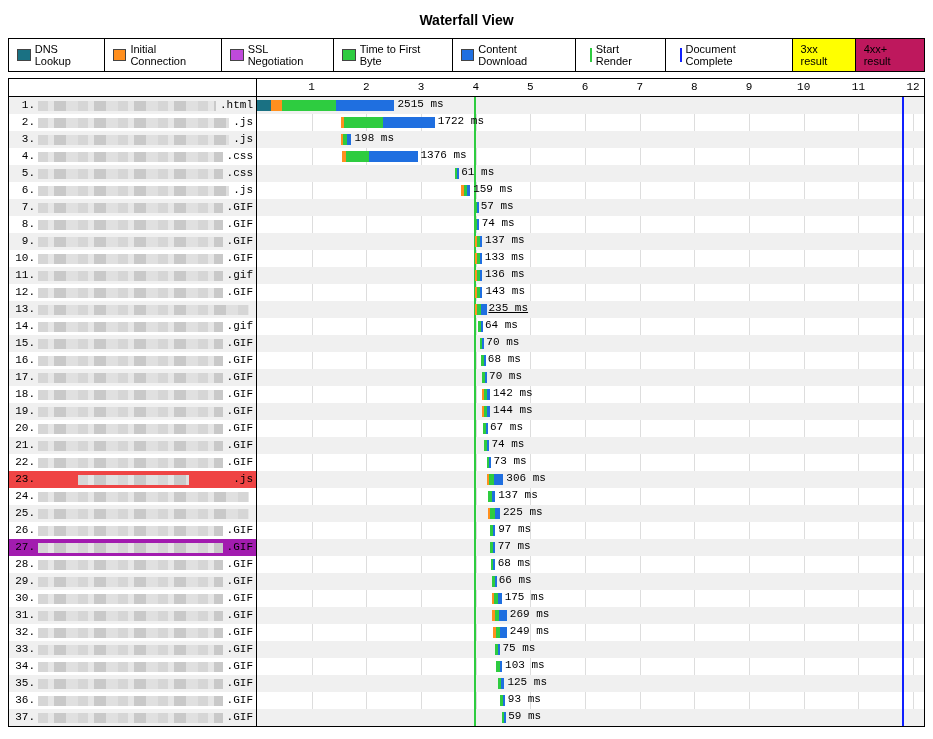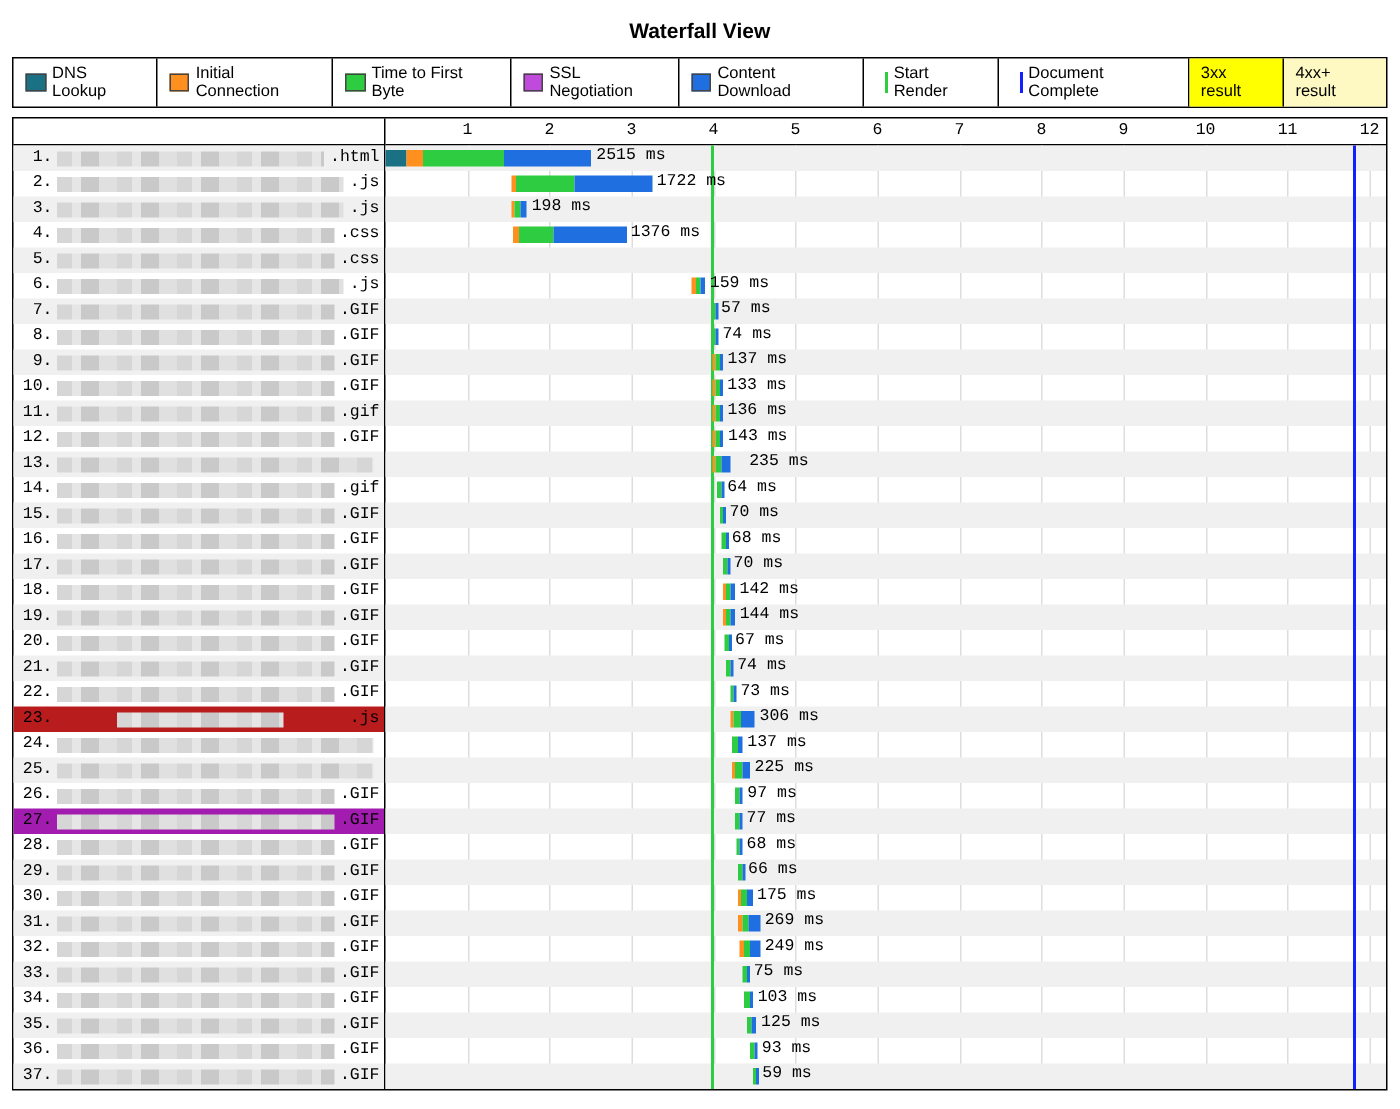--- a/index.html
+++ b/index.html
@@ -140,43 +140,43 @@
     white-space: nowrap;
   }
   .event-line {
     position: absolute;
     top: 0; bottom: 0;
     width: 2px;
   }
   .event-line.start-render { background: #2ecc40; }
   .event-line.doc-complete { background: #1020ff; }
   .highlight-3xx { background: #ffff00; }
-  .highlight-4xx { background: #fef9c3; align-items: flex-end; }
+  .highlight-4xx { background: #be185d; align-items: flex-end; }
 </style>
 </head>
 <body>
 
 <h2>Waterfall View</h2>
 
 <div class="legend">
   <div class="legend-item">
     <span class="swatch" style="background: rgb(26, 113, 131);"></span>
     <span>DNS Lookup</span>
   </div>
   <div class="legend-item">
     <span class="swatch" style="background: rgb(255, 143, 30);"></span>
     <span>Initial Connection</span>
   </div>
   <div class="legend-item">
+    <span class="swatch" style="background: rgb(191, 74, 219);"></span>
+    <span>SSL Negotiation</span>
+  </div>
+  <div class="legend-item">
     <span class="swatch" style="background: rgb(46, 204, 64);"></span>
     <span>Time to First Byte</span>
-  </div>
-  <div class="legend-item">
-    <span class="swatch" style="background: rgb(191, 74, 219);"></span>
-    <span>SSL Negotiation</span>
   </div>
   <div class="legend-item">
     <span class="swatch" style="background: rgb(31, 111, 224);"></span>
     <span>Content Download</span>
   </div>
   <div class="legend-item">
     <span class="swatch-line" style="background: rgb(46, 204, 64);"></span>
     <span>Start Render</span>
   </div>
   <div class="legend-item">
@@ -298,21 +298,21 @@
         <div class="row-label" style="background: rgb(240, 240, 240);">
           <span class="num">21.</span>
           <span class="blur"></span>
           <span class="ext">.GIF</span>
         </div>
         <div class="row-label">
           <span class="num">22.</span>
           <span class="blur"></span>
           <span class="ext">.GIF</span>
         </div>
-        <div class="row-label" style="background: #b91c1c; gap: 40px;">
+        <div class="row-label" style="background: #ef4444; gap: 40px;">
           <span class="num">23.</span>
           <span class="blur"></span>
           <span class="ext">.js</span>
         </div>
         <div class="row-label">
           <span class="num">24.</span>
           <span class="blur"></span>
           <span class="ext"></span>
         </div>
         <div class="row-label" style="background: rgb(240, 240, 240);">
@@ -449,20 +449,25 @@
           <div class="seg ttfb" style="left: 12.9508%; width: 0.57377%;"></div>
           <div class="seg dl" style="left: 13.5246%; width: 0.639344%;"></div>
           <div class="bar-text" style="left: 14.1639%; margin-left: 3px;">198 ms</div>
         </div>
         <div class="bar-row" style="top: 51px;">
           <div class="seg conn" style="left: 12.7869%; width: 0.491803%;"></div>
           <div class="seg ttfb" style="left: 13.2787%; width: 3.44262%;"></div>
           <div class="seg dl" style="left: 16.7213%; width: 7.34426%;"></div>
           <div class="bar-text" style="left: 24.0656%; margin-left: 3px;">1376 ms</div>
         </div>
+        <div class="bar-row" style="top: 68px;">
+          <div class="seg ttfb" style="left: 29.6721%; width: 0.327869%;"></div>
+          <div class="seg dl" style="left: 30%; width: 0.3%;"></div>
+          <div class="bar-text" style="left: 30.1721%; margin-left: 3px;">61 ms</div>
+        </div>
         <div class="bar-row" style="top: 85px;">
           <div class="seg conn" style="left: 30.6557%; width: 0.327869%;"></div>
           <div class="seg ttfb" style="left: 30.9836%; width: 0.491803%;"></div>
           <div class="seg dl" style="left: 31.4754%; width: 0.483607%;"></div>
           <div class="bar-text" style="left: 31.959%; margin-left: 3px;">159 ms</div>
         </div>
         <div class="bar-row" style="top: 102px;">
           <div class="seg ttfb" style="left: 32.623%; width: 0.327869%;"></div>
           <div class="seg dl" style="left: 32.9508%; width: 0.3%;"></div>
           <div class="bar-text" style="left: 33.0902%; margin-left: 3px;">57 ms</div>
@@ -493,21 +498,21 @@
         <div class="bar-row" style="top: 187px;">
           <div class="seg conn" style="left: 32.623%; width: 0.327869%;"></div>
           <div class="seg ttfb" style="left: 32.9508%; width: 0.409836%;"></div>
           <div class="seg dl" style="left: 33.3607%; width: 0.434426%;"></div>
           <div class="bar-text" style="left: 33.7951%; margin-left: 3px;">143 ms</div>
         </div>
         <div class="bar-row" style="top: 204px;">
           <div class="seg conn" style="left: 32.623%; width: 0.409836%;"></div>
           <div class="seg ttfb" style="left: 33.0328%; width: 0.57377%;"></div>
           <div class="seg dl" style="left: 33.6066%; width: 0.942623%;"></div>
-          <div class="bar-text" style="left: 34.5492%; margin-left: 12px;">235 ms</div>
+          <div class="bar-text" style="left: 34.5492%; margin-left: 1px; text-decoration: underline;">235 ms</div>
         </div>
         <div class="bar-row" style="top: 221px;">
           <div class="seg ttfb" style="left: 33.1967%; width: 0.327869%;"></div>
           <div class="seg dl" style="left: 33.5246%; width: 0.3%;"></div>
           <div class="bar-text" style="left: 33.7213%; margin-left: 3px;">64 ms</div>
         </div>
         <div class="bar-row" style="top: 238px;">
           <div class="seg ttfb" style="left: 33.3607%; width: 0.368852%;"></div>
           <div class="seg dl" style="left: 33.7295%; width: 0.3%;"></div>
           <div class="bar-text" style="left: 33.9344%; margin-left: 3px;">70 ms</div>

